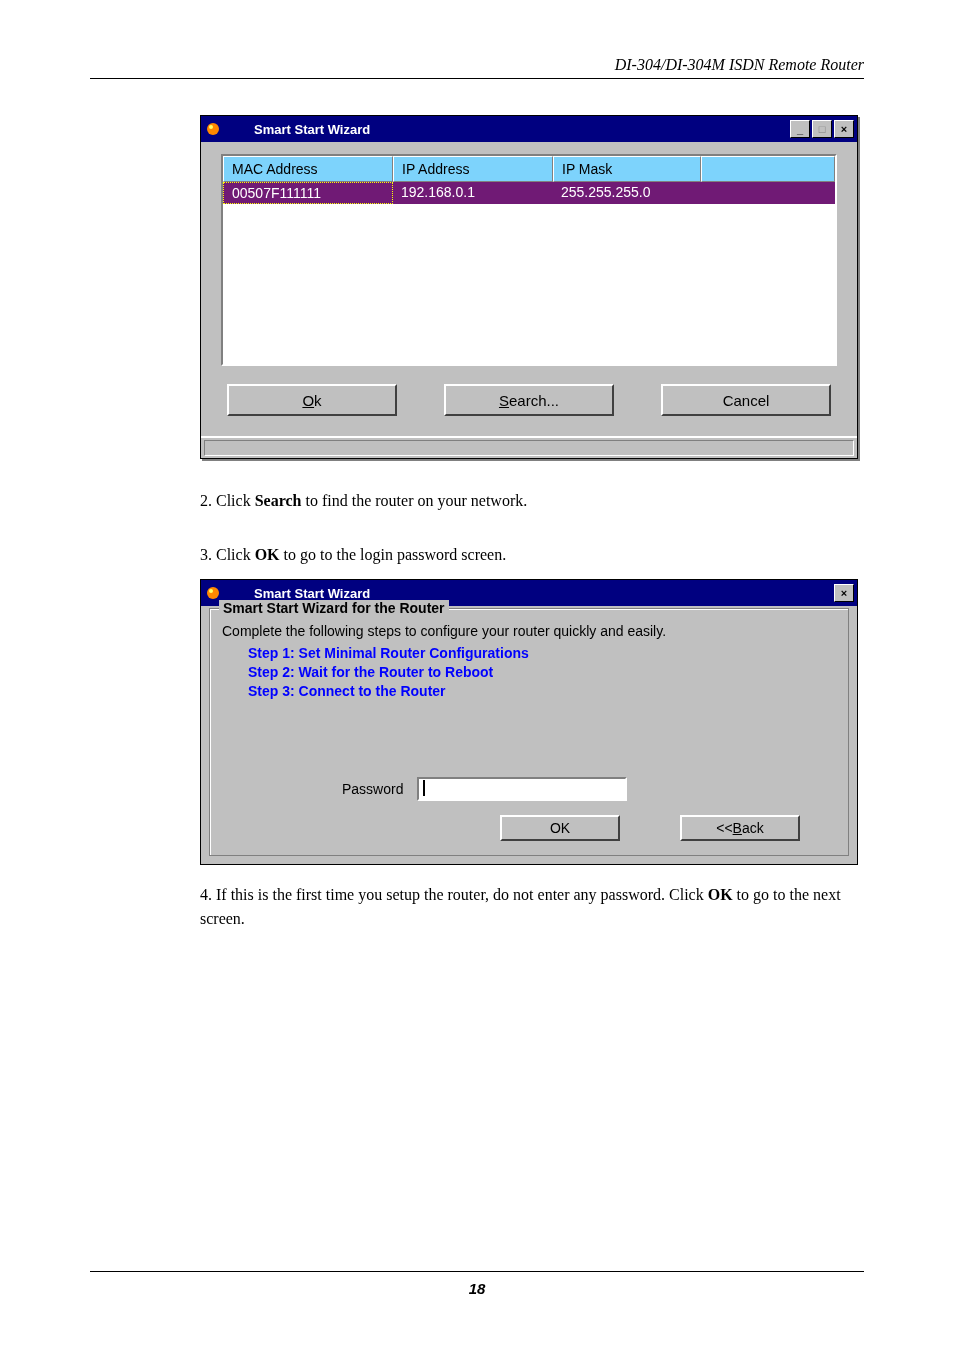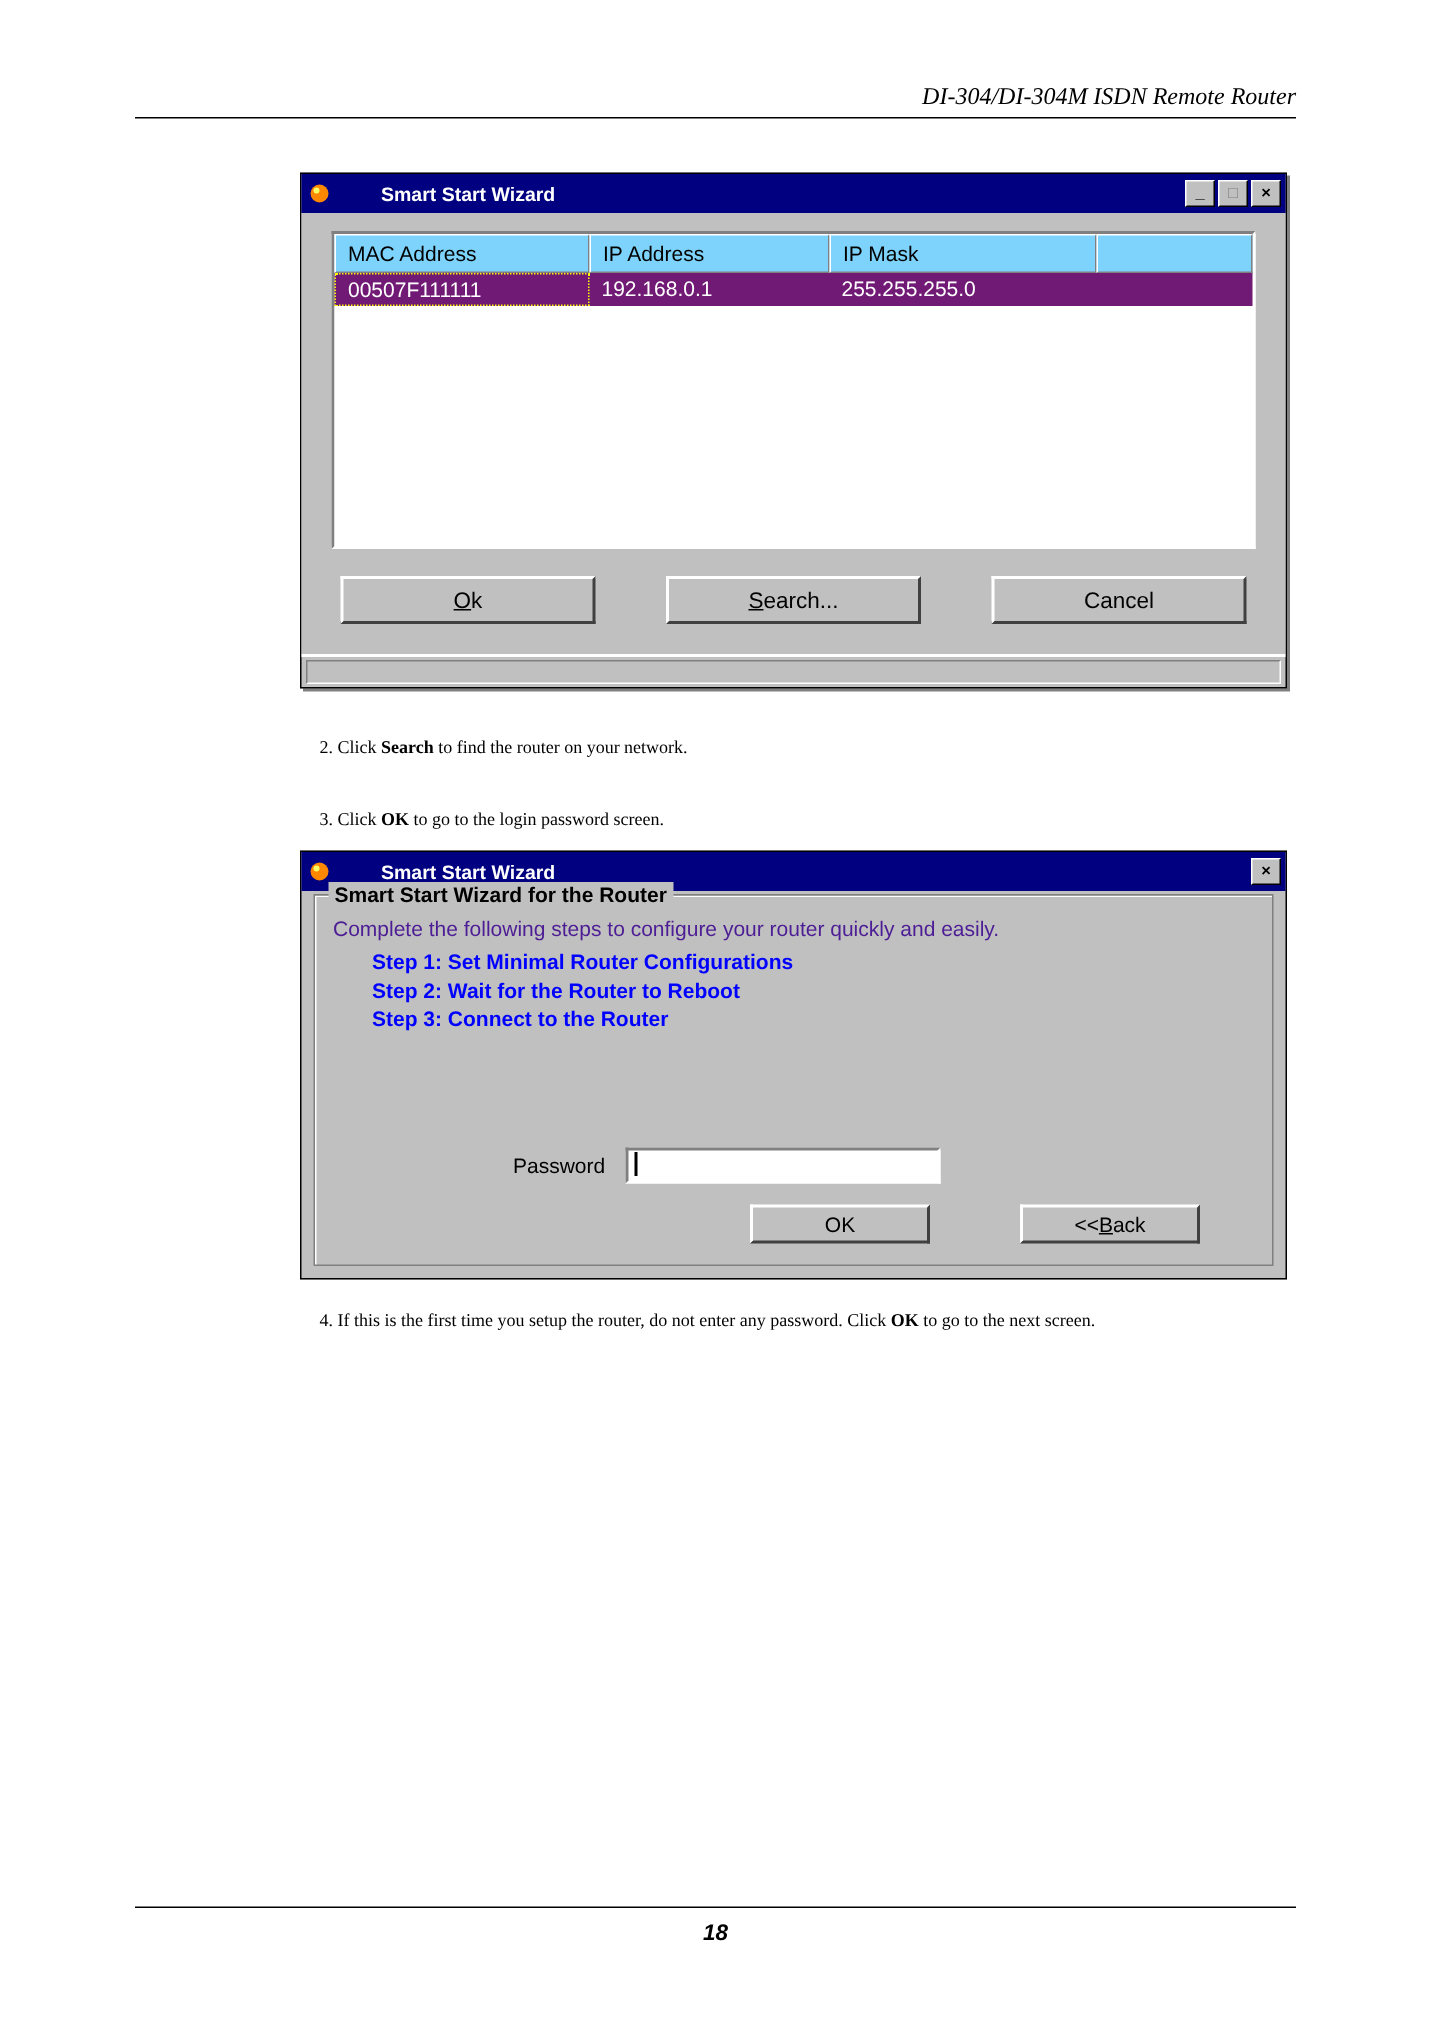--- a/index.html
+++ b/index.html
@@ -95,21 +95,21 @@
       padding: 4px 8px;
       font-family: 'MS Sans Serif', Arial, sans-serif;
       font-size: 14px;
       border-top: 1px solid #fff;
       border-left: 1px solid #fff;
       border-right: 1px solid #808080;
       border-bottom: 1px solid #808080;
     }
     .col-mac { width: 170px; }
     .col-ip  { width: 160px; }
-    .col-mask{ width: 178px; }
+    .col-mask{ width: 148px; }
     .col-gap { flex: 1; }
     .list-row {
       display: flex;
       background: #701a75;
       color: #fff;
       font-family: 'MS Sans Serif', Arial, sans-serif;
       font-size: 14px;
     }
     .list-row .cell {
       padding: 2px 8px;
@@ -148,22 +148,22 @@
     .status-well {
       flex: 1;
       margin: 2px 3px;
       border-top: 1px solid #808080;
       border-left: 1px solid #808080;
       border-bottom: 1px solid #fff;
       border-right: 1px solid #fff;
     }
     
     .instr {
-      font-size: 12px;
-      margin: 30px 0 12px 13px;
+      font-size: 16px;
+      margin: 30px 0 12px 0;
       line-height: 1.5;
       font-family: Liberation Serif, serif;
     }
     .instr.last { margin-top: 18px; }
     .bold { font-weight: bold; }
     
     .win2 {
       width: 658px;
       border: 1px solid #000;
       background: #c0c0c0;
@@ -183,21 +183,21 @@
       background: #c0c0c0;
       padding: 0 4px;
       color: #000000;
       font-family: 'MS Sans Serif', Arial, sans-serif;
       font-size: 14px;
       font-weight: bold;
     }
     .desc {
       font-family: 'MS Sans Serif', Arial, sans-serif;
       font-size: 14px;
-      color: #4c1d95;
+      color: #000000;
       margin: 4px 0 6px 0;
     }
     .step {
       font-family: 'MS Sans Serif', Arial, sans-serif;
       font-size: 14px;
       font-weight: bold;
       color: #0000ff;
       margin: 3px 0 3px 26px;
     }
     .pw-row {

